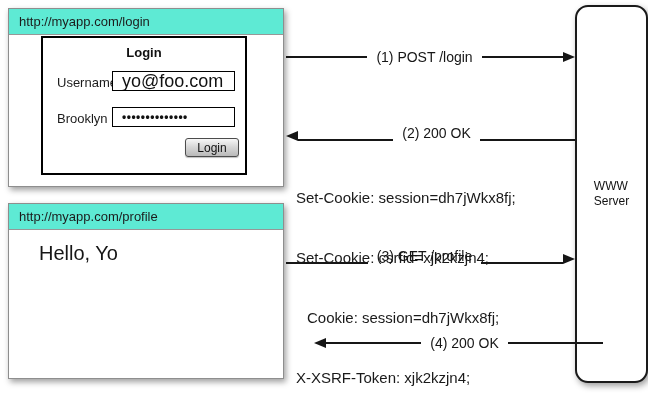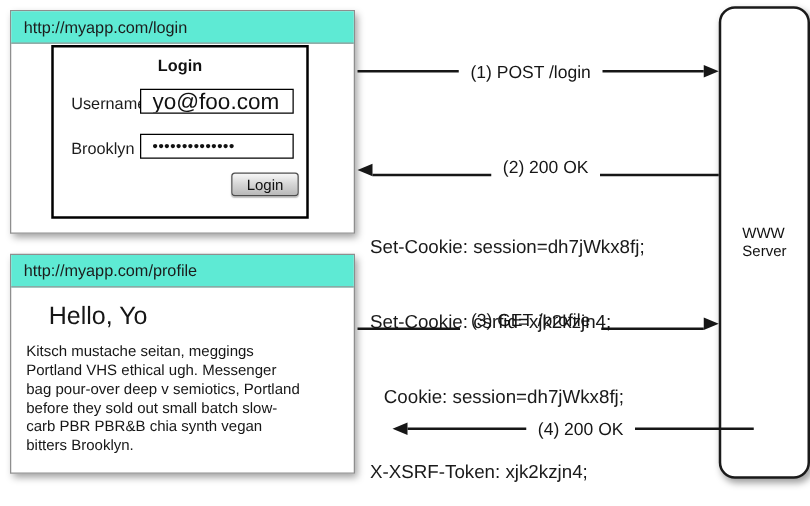--- a/index.html
+++ b/index.html
@@ -156,21 +156,20 @@
         <span class="field-label">Brooklyn</span>
         <input class="field-input password-input" type="text" readonly="" value="••••••••••••••" style="">
       </div>
       <button class="login-button">Login</button>
     </div>
   </div>
 
   <div class="window win-profile">
     <div class="titlebar">http://myapp.com/profile</div>
     <div class="greeting">Hello, Yo</div>
-    <div class="profile-text">Kitsch mustache seitan, meggings Portland VHS ethical ugh. Messenger bag pour-over deep v semiotics, Portland before they sold out small batch slow-carb PBR PBR&amp;B chia synth vegan bitters Brooklyn.</div>
   </div>
 
   <div class="server">
     <div class="server-label">
       <div>WWW</div>
       <div>Server</div>
     </div>
   </div>
 
   <div class="arrow msg1">

